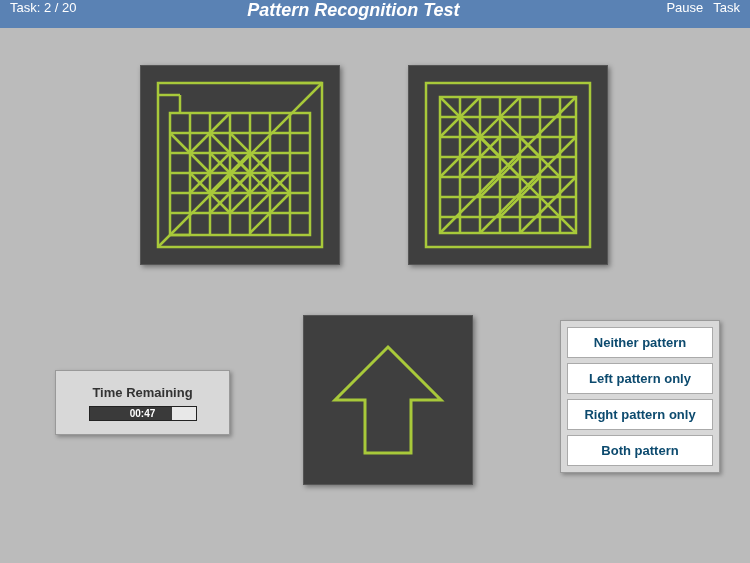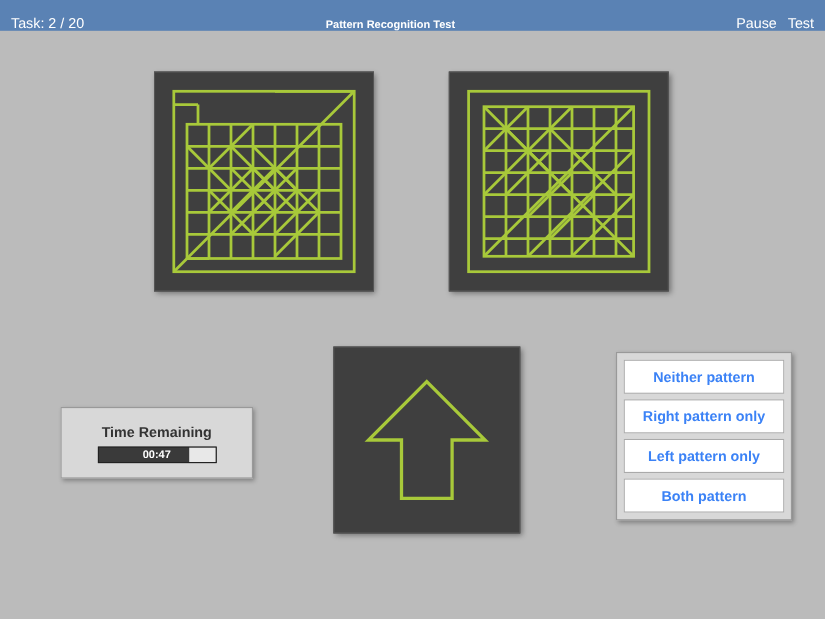--- a/index.html
+++ b/index.html
@@ -8,31 +8,32 @@
       height: 563px;
       background: #bbbbbb;
       font-family: Arial, Helvetica, sans-serif;
       overflow: hidden;
       position: relative;
     }
     .header {
       background: #5a82b4;
       height: 28px;
       display: flex;
-      align-items: flex-end;
+      align-items: flex-start;
       color: white;
       font-size: 13px;
       padding: 0 10px;
     }
     .header-left { flex: 0 0 auto; }
     .header-center {
       flex: 1;
       text-align: center;
       font-weight: bold;
-      font-size: 10px;
+      font-size: 18px;
+      font-style: italic;
     }
     .header-right { flex: 0 0 auto; display: flex; gap: 10px; padding-left: 36px; }
     .header-btn { cursor: pointer; }
 
     .pattern-box {
       position: absolute;
       width: 200px;
       height: 200px;
       background: #3f3f3f;
       border: 1px solid #555;
@@ -114,34 +115,34 @@
       display: flex;
       flex-direction: column;
       gap: 5px;
     }
     .answer-btn {
       background: white;
       border: 1px solid #aaa;
       padding: 7px 4px;
       font-size: 13px;
       font-weight: bold;
-      color: #3b82f6;
+      color: #0c4a6e;
       text-align: center;
       cursor: pointer;
     }
   </style>
 </head>
 <body>
 
 <div class="header">
   <div class="header-left">Task: 2 / 20</div>
   <div class="header-center">Pattern Recognition Test</div>
   <div class="header-right">
     <span class="header-btn">Pause</span>
-    <span class="header-btn">Test</span>
+    <span class="header-btn">Task</span>
   </div>
 </div>
 
 <div class="pattern-box pattern-left">
   <svg width="180" height="180" viewBox="0 0 180 180">
     <g stroke="#a8c93a" stroke-width="2.5" fill="none">
       <rect x="8" y="8" width="164" height="164"></rect>
       <rect x="20" y="38" width="140" height="122"></rect>
       <line x1="20" y1="58" x2="160" y2="58"></line>
       <line x1="20" y1="78" x2="160" y2="78"></line>
@@ -222,16 +223,16 @@
   <div class="time-label">Time Remaining</div>
   <div class="progress-outer">
     <div class="progress-inner"></div>
     <div class="progress-remain"></div>
     <div class="progress-text">00:47</div>
   </div>
 </div>
 
 <div class="answer-panel">
   <div class="answer-btn">Neither pattern</div>
+  <div class="answer-btn">Left pattern only</div>
   <div class="answer-btn">Right pattern only</div>
-  <div class="answer-btn">Left pattern only</div>
   <div class="answer-btn">Both pattern</div>
 </div>
 
 </body></html>

